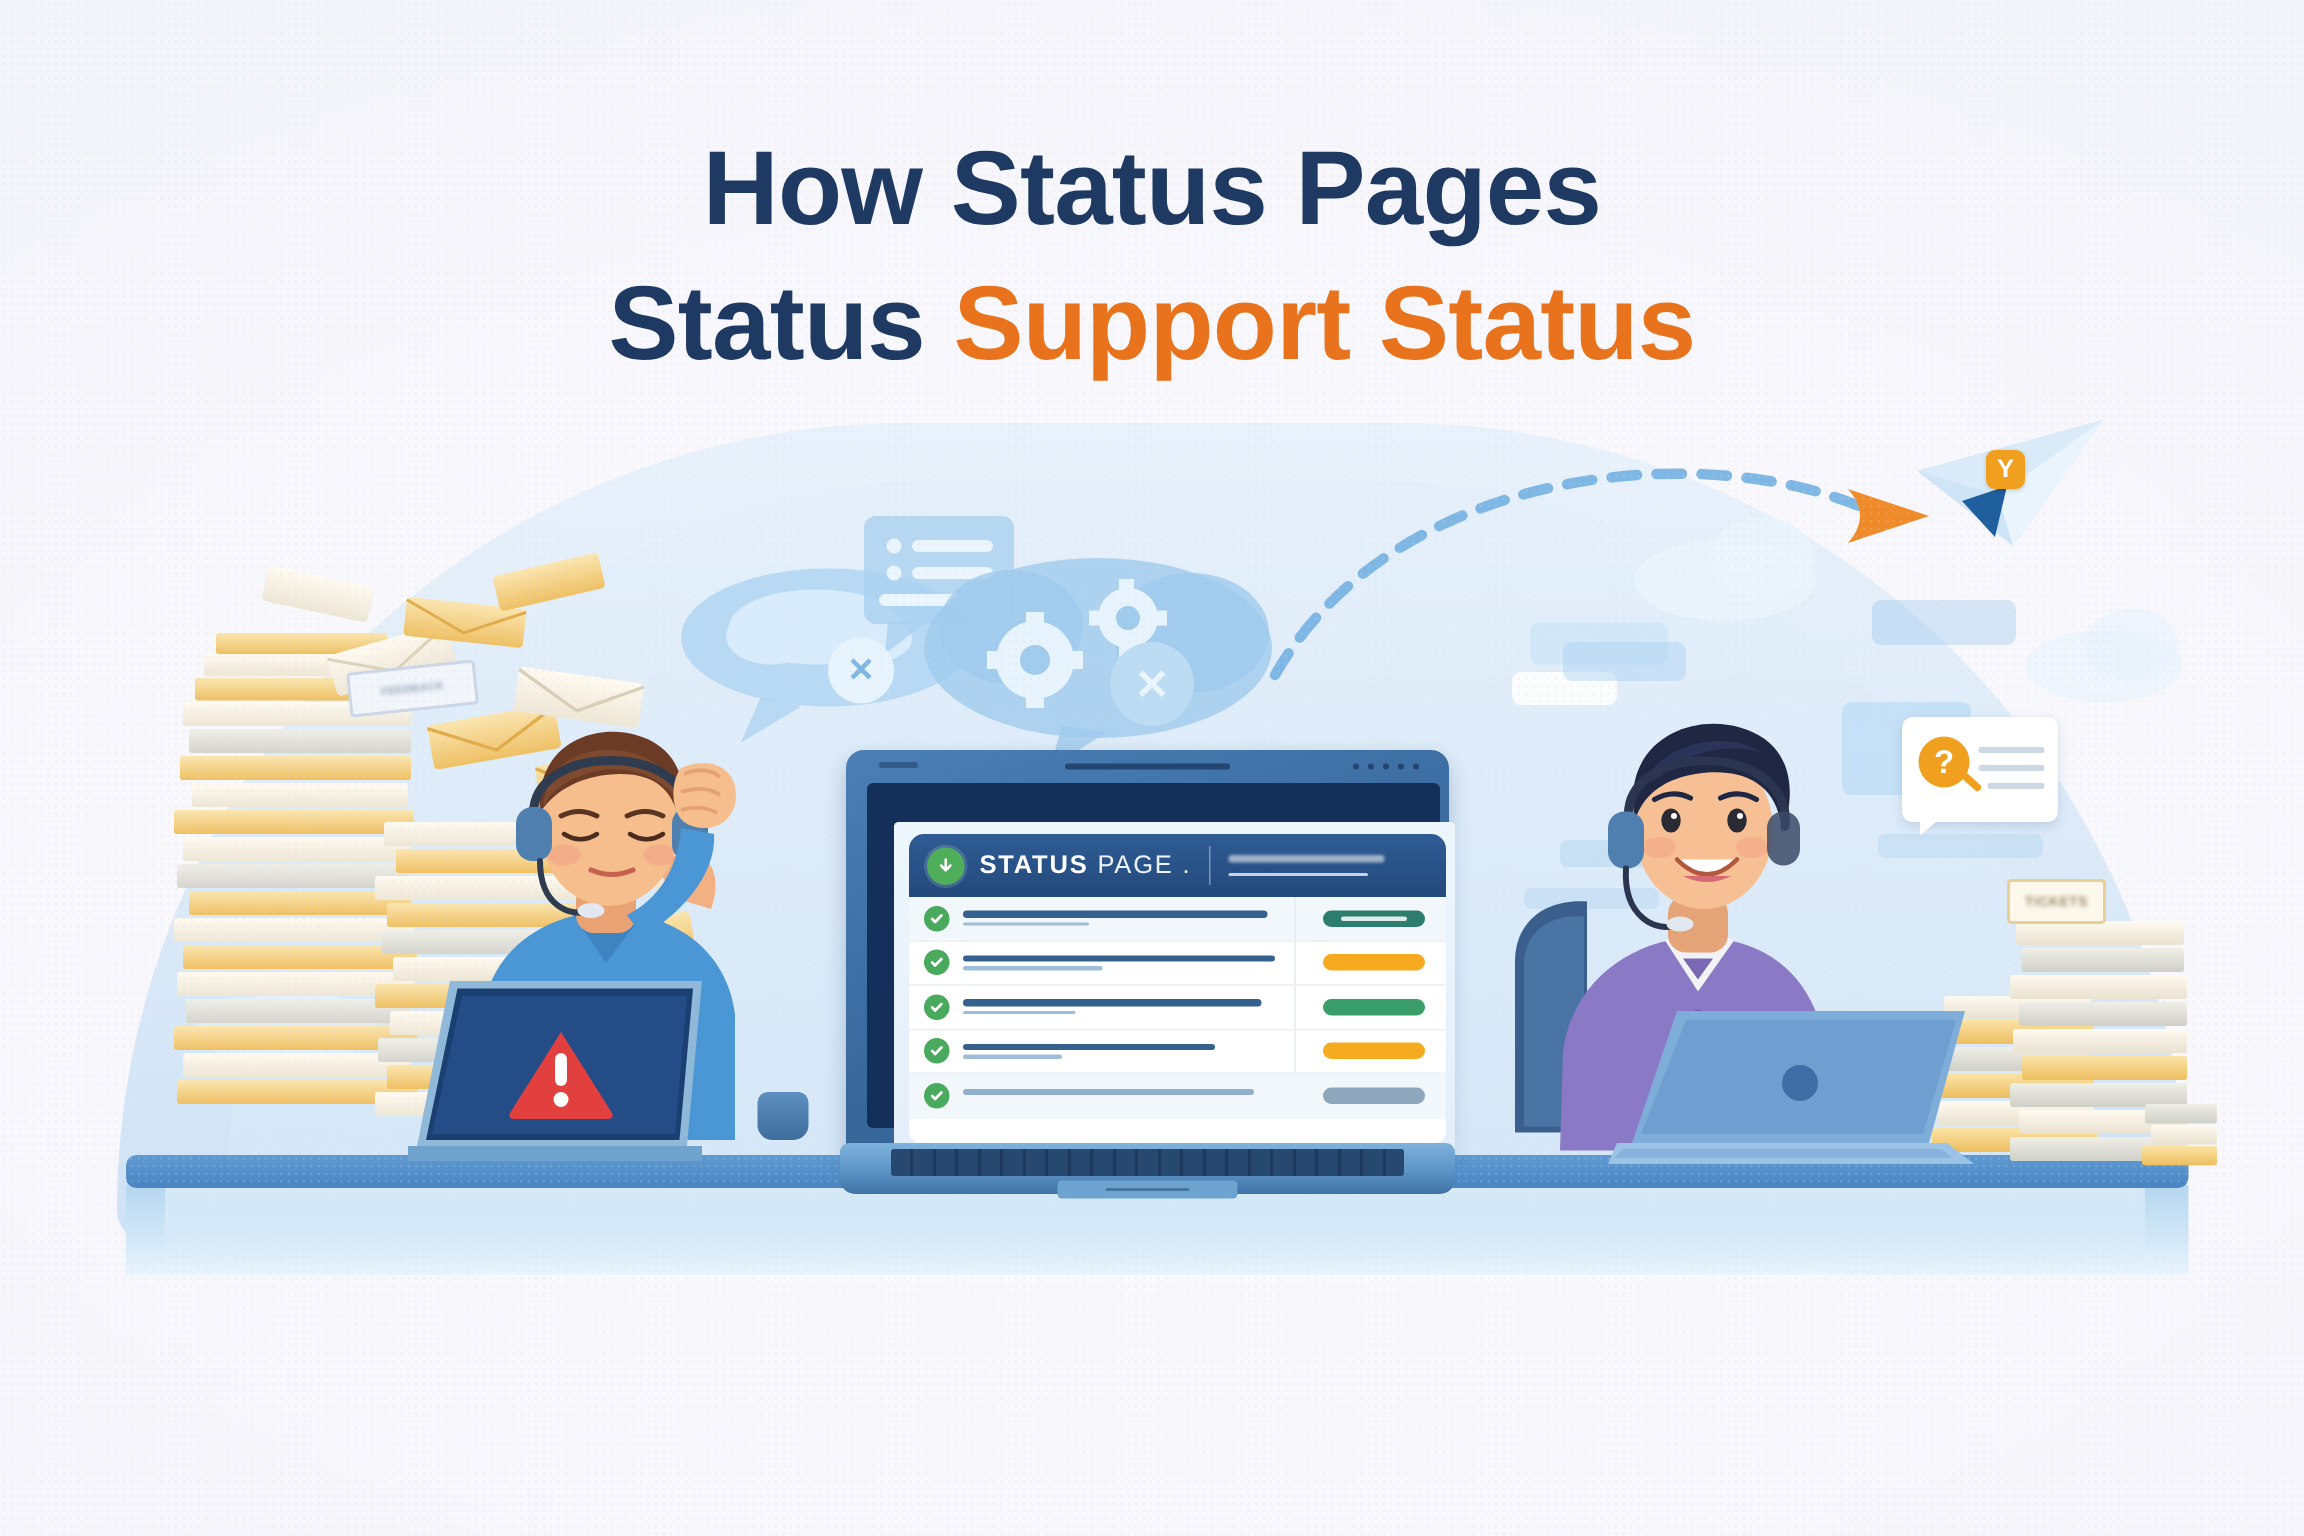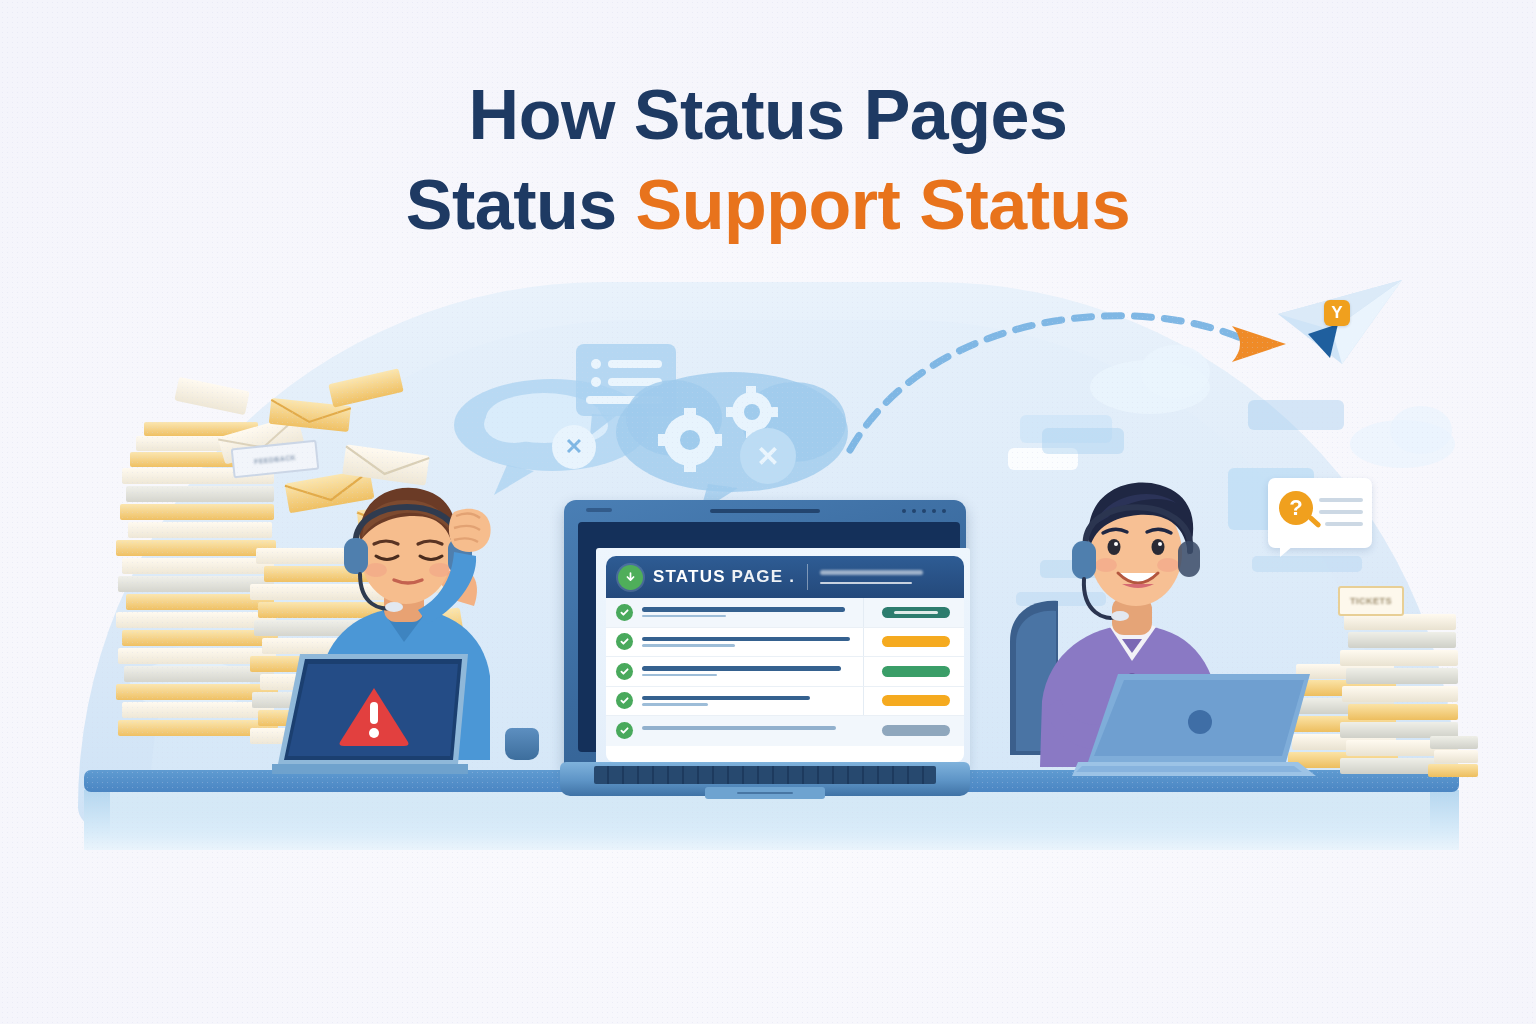--- a/index.html
+++ b/index.html
@@ -9,21 +9,21 @@
     background:#fbfbfe;
     position:relative;
   }
   #stage{position:absolute;inset:0;overflow:hidden;background:
       radial-gradient(ellipse 1200px 700px at 50% 60%, #fdfdff 0%, #f7f7fc 60%, #f4f4fb 100%);}
   
   #texture{position:absolute;inset:0;pointer-events:none;
     background-image:radial-gradient(#cfd3ec 0.6px, transparent 0.7px);
     background-size:5px 5px;opacity:.30;}
   
-  #title{position:absolute;left:0;right:0;top:78px;text-align:center;z-index:40;}
+  #title{position:absolute;left:0;right:0;top:88px;text-align:center;z-index:40;}
   .tline{font-size:70px;font-weight:700;letter-spacing:-0.5px;line-height:1.08;}
   .navy{color:#1e3a63;}
   .orange{color:#e8731c;}
   .tline2{margin-top:14px;}
   
   .arch{position:absolute;left:78px;top:282px;width:1380px;height:545px;
     background:linear-gradient(180deg,#e9f2fb 0%,#dceaf8 55%,#cfe3f6 100%);
     border-radius:690px 690px 26px 26px;}
   .arch-in{position:absolute;left:150px;top:320px;width:1240px;height:500px;
     background:linear-gradient(180deg,#e4effa 0%,#d6e8f8 100%);
@@ -60,21 +60,21 @@
   .cam-dots i{width:4px;height:4px;background:#23456f;border-radius:50%;display:block;}
   .cam-l{position:absolute;left:22px;top:8px;width:26px;height:4px;background:#2a4d79;border-radius:2px;opacity:.7;}
   
   .sp-head{position:absolute;left:10px;top:8px;right:6px;height:42px;
     background:linear-gradient(180deg,#2e5c94 0%,#24497b 100%);border-radius:10px 10px 0 0;
     display:flex;align-items:center;padding:0 12px;box-sizing:border-box;}
   .sp-logo{width:25px;height:25px;border-radius:50%;background:#4fae5a;
     display:flex;align-items:center;justify-content:center;flex:0 0 auto;box-shadow:0 0 0 2px rgba(255,255,255,.15);}
   .sp-title{color:#fff;font-size:17px;letter-spacing:1.2px;margin-left:10px;white-space:nowrap;}
   .sp-title b{font-weight:700;}
-  .sp-title i{font-style:normal;font-weight:700;opacity:.92;}
+  .sp-title i{font-style:normal;font-weight:400;opacity:.92;}
   .sp-div{width:1px;height:26px;background:rgba(255,255,255,.4);margin:0 12px;}
   .sp-meta{flex:1;}
   .sp-meta .m1{height:5px;background:rgba(255,255,255,.55);border-radius:3px;width:78%;filter:blur(1.1px);}
   .sp-meta .m2{height:2px;background:rgba(255,255,255,.75);border-radius:2px;width:70%;margin-top:7px;}
   .sp-body{position:absolute;left:10px;top:50px;right:6px;bottom:8px;background:#fff;border-radius:0 0 8px 8px;overflow:hidden;}
   .srow{display:flex;align-items:center;height:29.5px;border-bottom:1px solid #eaf0f6;box-sizing:border-box;}
   .srow.alt{background:#f2f7fc;}
   .chk{width:17px;height:17px;border-radius:50%;background:#49a95c;margin-left:10px;flex:0 0 auto;
        display:flex;align-items:center;justify-content:center;}
   .chk svg{display:block;}

